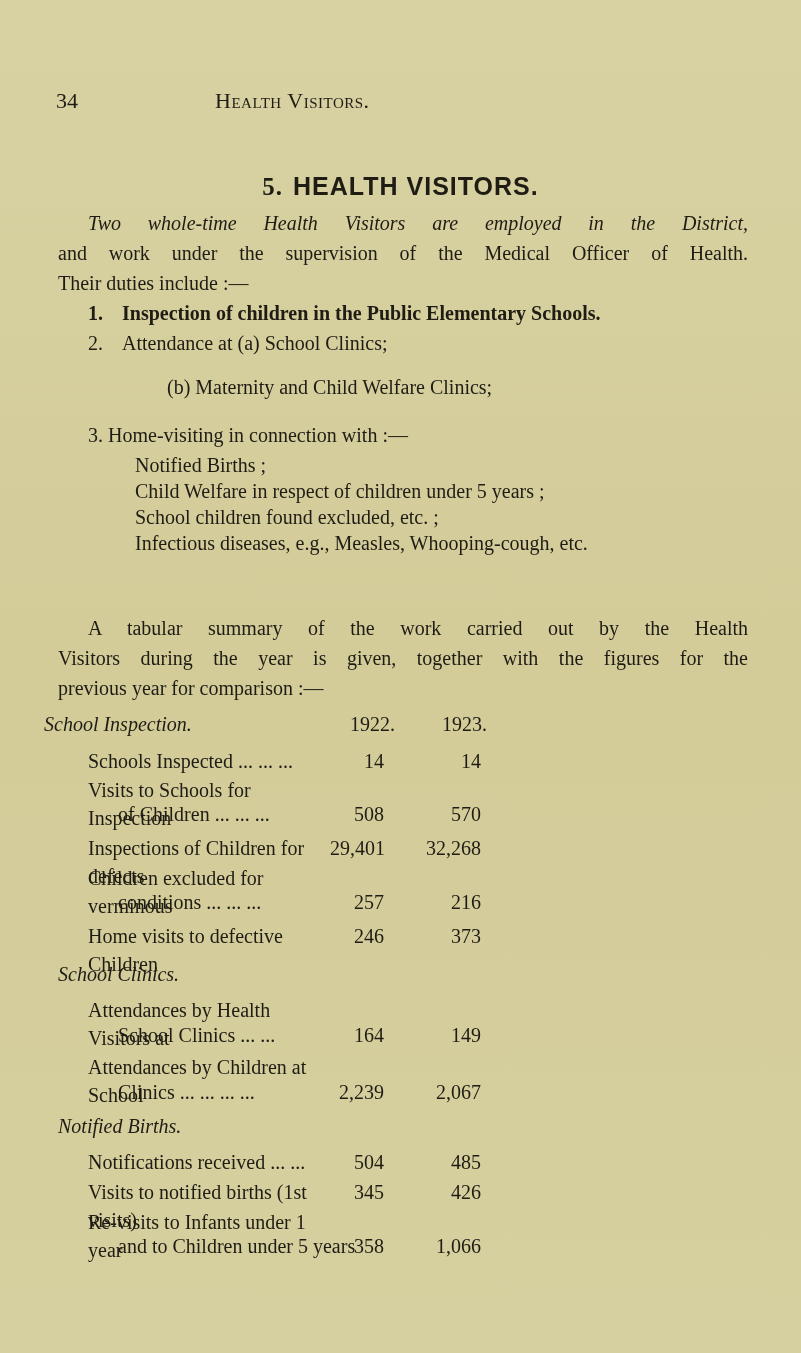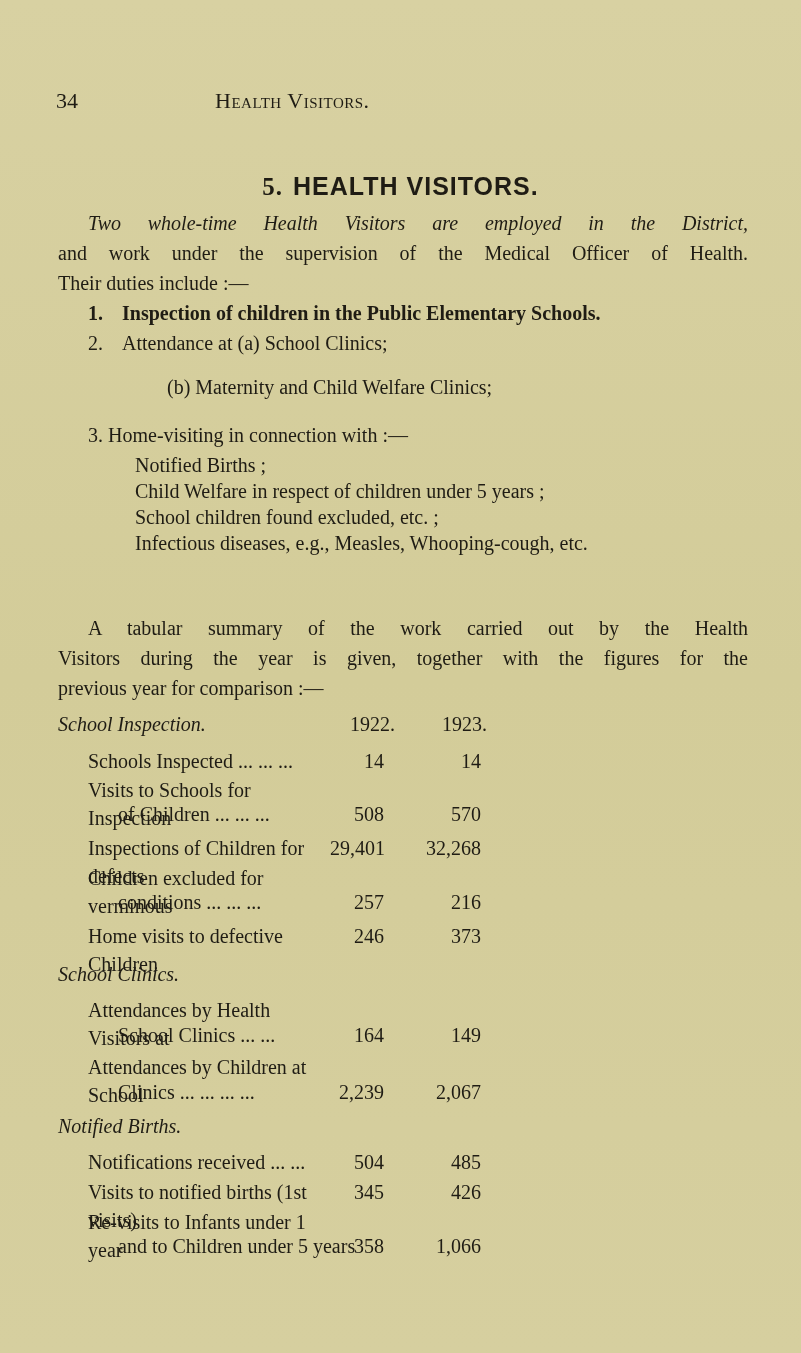--- a/index.html
+++ b/index.html
@@ -67,21 +67,21 @@
   <div class="text subsub" style="top:450px;">Notified Births ;</div>
   <div class="text subsub" style="top:476px;">Child Welfare in respect of children under 5 years ;</div>
   <div class="text subsub" style="top:502px;">School children found excluded, etc. ;</div>
   <div class="text subsub" style="top:528px;">Infectious diseases, e.g., Measles, Whooping-cough, etc.</div>
 
   <div class="text para justify" style="top:613px; left:88px; width:660px;">A tabular summary of the work carried out by the Health</div>
   <div class="text para justify" style="top:643px;">Visitors during the year is given, together with the figures for the</div>
   <div class="text para" style="top:673px;">previous year for comparison :—</div>
 
   <div class="row" style="top:710px;">
-    <span class="cat" style="position:absolute;left:58px;">School Inspection.</span>
+    <span class="cat" style="position:absolute;left:44px;">School Inspection.</span>
     <span class="v1" style="left:325px;width:70px;">1922.</span>
     <span class="v2" style="left:415px;width:72px;">1923.</span>
   </div>
 
   <div class="row" style="top:747px;">
     <span class="label">Schools Inspected ...        ...        ...</span>
     <span class="v1">14</span>
     <span class="v2">14</span>
   </div>
   <div class="row" style="top:776px;">

